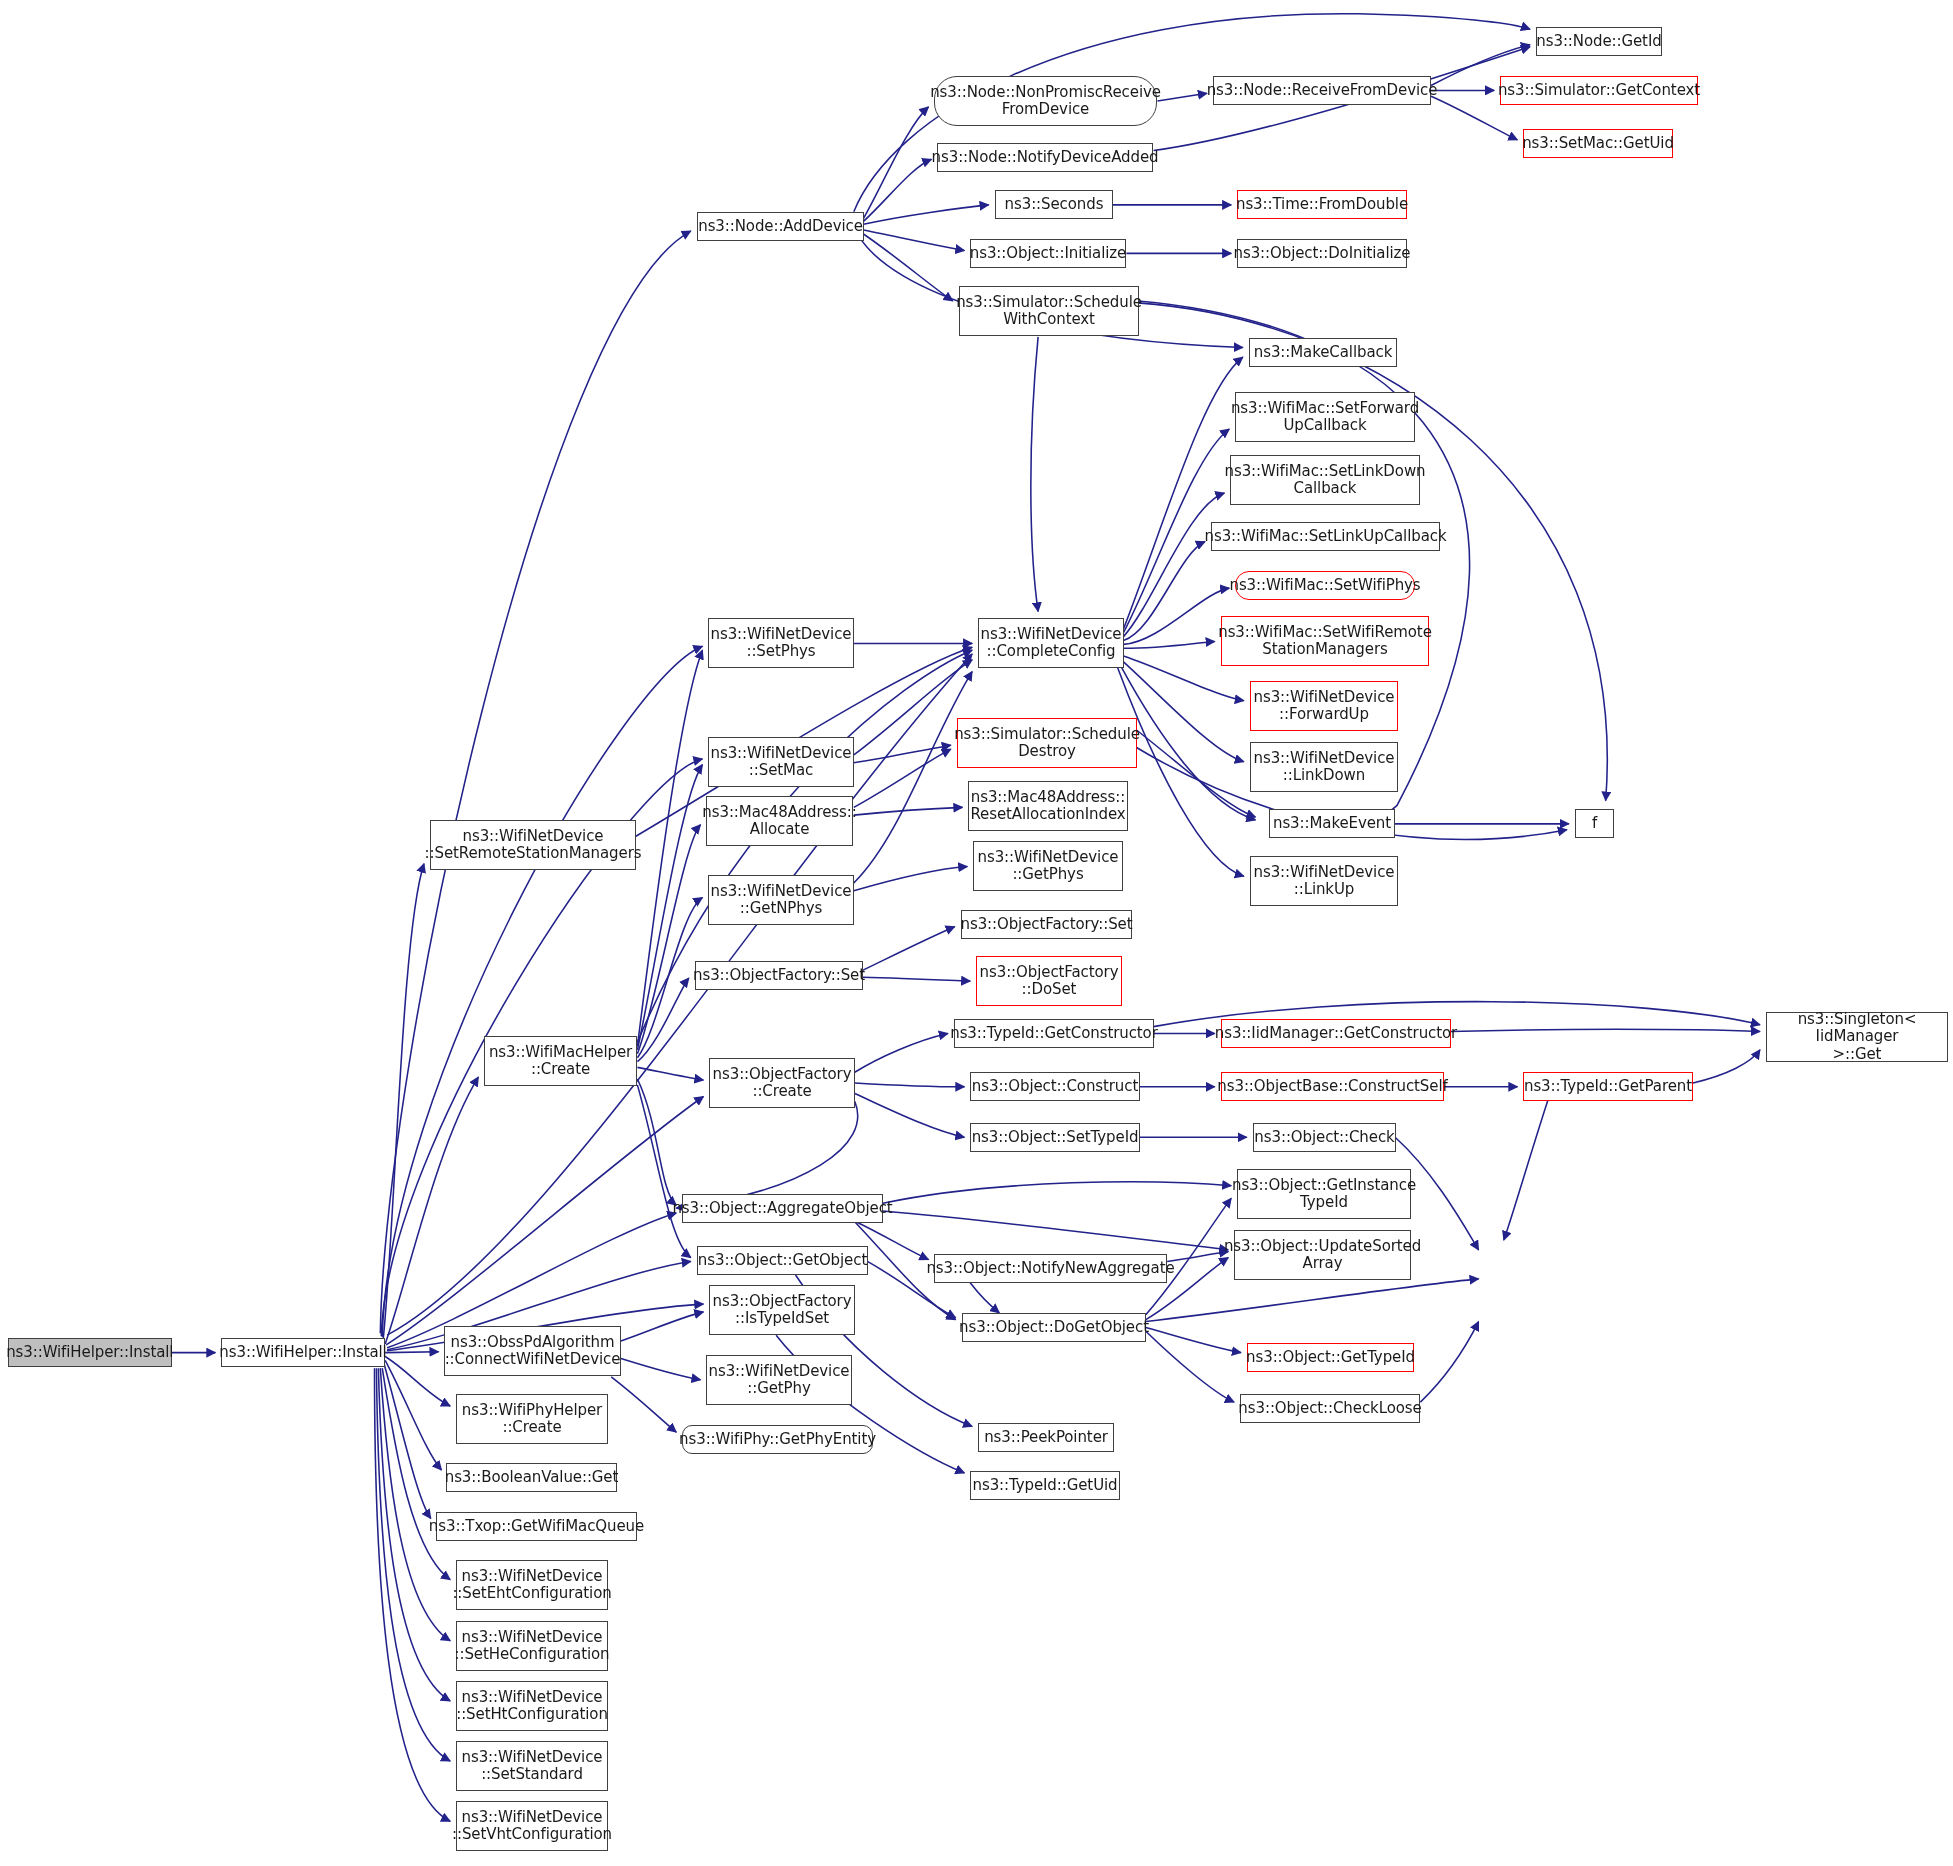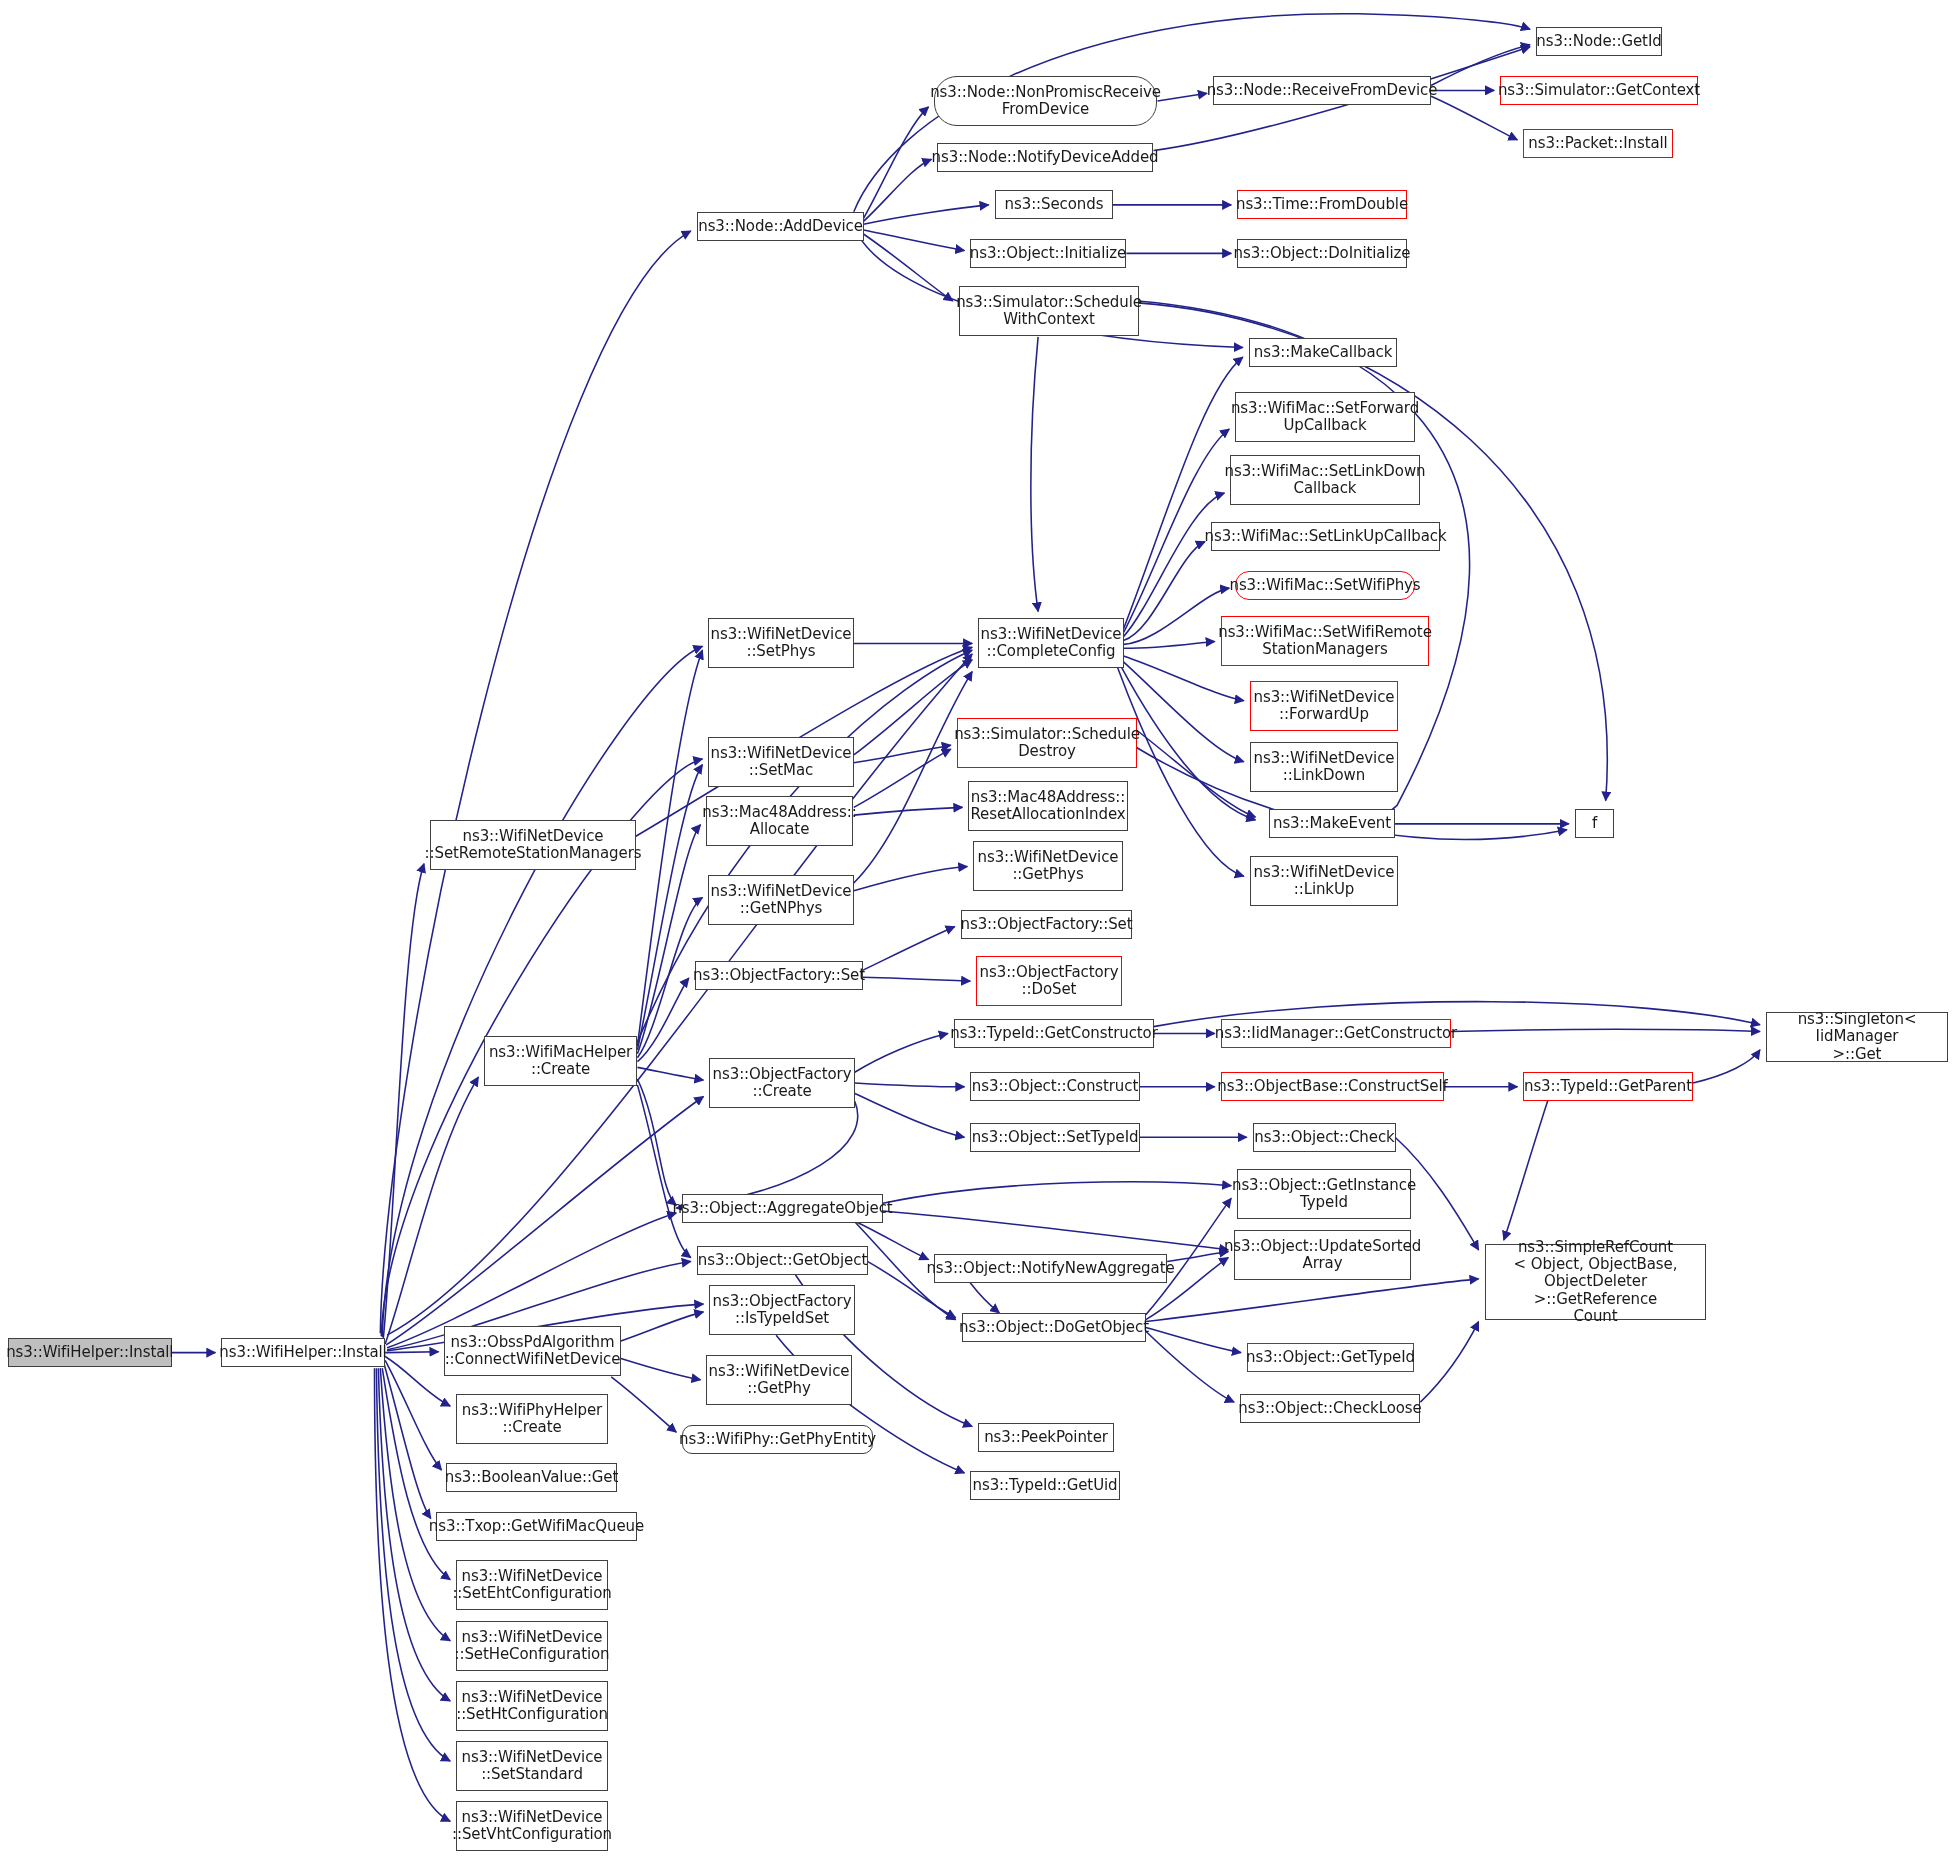--- a/index.html
+++ b/index.html
@@ -215,21 +215,21 @@
       <div class="node" style="left: 937px; top: 143px; width: 216px; height: 29px;">ns3::Node::NotifyDeviceAdded</div>
       <div class="node" style="left: 995px; top: 190px; width: 118px; height: 29px;">ns3::Seconds</div>
       <div class="node" style="left: 970px; top: 239px; width: 156px; height: 29px;">ns3::Object::Initialize</div>
       <div class="node" style="left: 959px; top: 286px; width: 180px; height: 50px;">ns3::Simulator::Schedule
 WithContext</div>
       <div class="node" style="left: 1213px; top: 76px; width: 218px; height: 29px;">ns3::Node::ReceiveFromDevice</div>
       <div class="node red" style="left: 1237px; top: 190px; width: 170px; height: 29px;">ns3::Time::FromDouble</div>
       <div class="node" style="left: 1237px; top: 239px; width: 170px; height: 29px;">ns3::Object::DoInitialize</div>
       <div class="node" style="left: 1536px; top: 27px; width: 126px; height: 29px;">ns3::Node::GetId</div>
       <div class="node red" style="left: 1500px; top: 76px; width: 198px; height: 29px;">ns3::Simulator::GetContext</div>
-      <div class="node red" style="left: 1523px; top: 129px; width: 150px; height: 29px;">ns3::Packet::Install</div>
+      <div class="node red" style="left: 1523px; top: 129px; width: 150px; height: 29px;">ns3::SetMac::GetUid</div>
       <div class="node" style="left: 1249px; top: 338px; width: 148px; height: 29px;">ns3::MakeCallback</div>
       <div class="node" style="left: 1235px; top: 392px; width: 180px; height: 50px;">ns3::WifiMac::SetForward
 UpCallback</div>
       <div class="node" style="left: 1230px; top: 455px; width: 190px; height: 50px;">ns3::WifiMac::SetLinkDown
 Callback</div>
       <div class="node" style="left: 1211px; top: 522px; width: 229px; height: 29px;">ns3::WifiMac::SetLinkUpCallback</div>
       <div class="node red" style="left: 1235px; top: 571px; width: 180px; height: 29px; border-radius: 14px;">ns3::WifiMac::SetWifiPhys</div>
       <div class="node red" style="left: 1221px; top: 616px; width: 208px; height: 50px;">ns3::WifiMac::SetWifiRemote
 StationManagers</div>
       <div class="node red" style="left: 1250px; top: 681px; width: 148px; height: 50px;">ns3::WifiNetDevice
@@ -261,21 +261,17 @@
       <div class="node" style="left: 1766px; top: 1012px; width: 182px; height: 50px;">ns3::Singleton&lt; IidManager
 &gt;::Get</div>
       <div class="node" style="left: 1237px; top: 1169px; width: 174px; height: 50px;">ns3::Object::GetInstance
 TypeId</div>
       <div class="node" style="left: 1234px; top: 1230px; width: 177px; height: 50px;">ns3::Object::UpdateSorted
 Array</div>
       <div class="node" style="left: 934px; top: 1254px; width: 233px; height: 29px;">ns3::Object::NotifyNewAggregate</div>
       <div class="node" style="left: 962px; top: 1313px; width: 184px; height: 29px;">ns3::Object::DoGetObject</div>
       <div class="node red" style="left: 1247px; top: 1343px; width: 167px; height: 29px;">ns3::Object::GetTypeId</div>
       <div class="node" style="left: 1240px; top: 1394px; width: 180px; height: 29px;">ns3::Object::CheckLoose</div>
-      <div class="node" style="left: 1485px; top: 1244px; width: 221px; height: 76px;">ns3::SimpleRefCount
-&lt; Object, ObjectBase,
-ObjectDeleter &gt;::GetReference
-Count</div>
       <div class="node" style="left: 978px; top: 1423px; width: 136px; height: 29px;">ns3::PeekPointer</div>
       <div class="node" style="left: 970px; top: 1471px; width: 150px; height: 29px;">ns3::TypeId::GetUid</div>
     </div>
 </div>
 
 
 </body></html>

